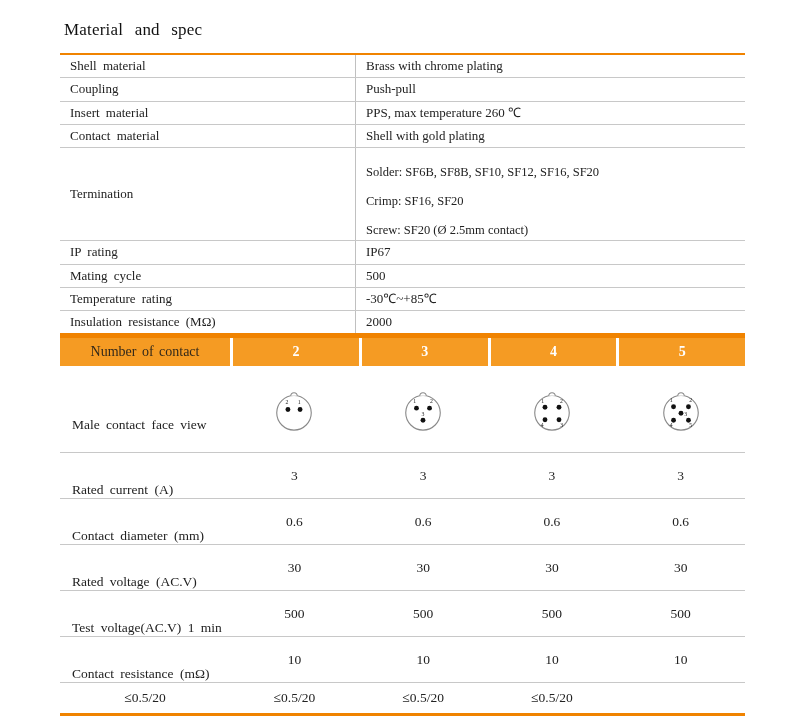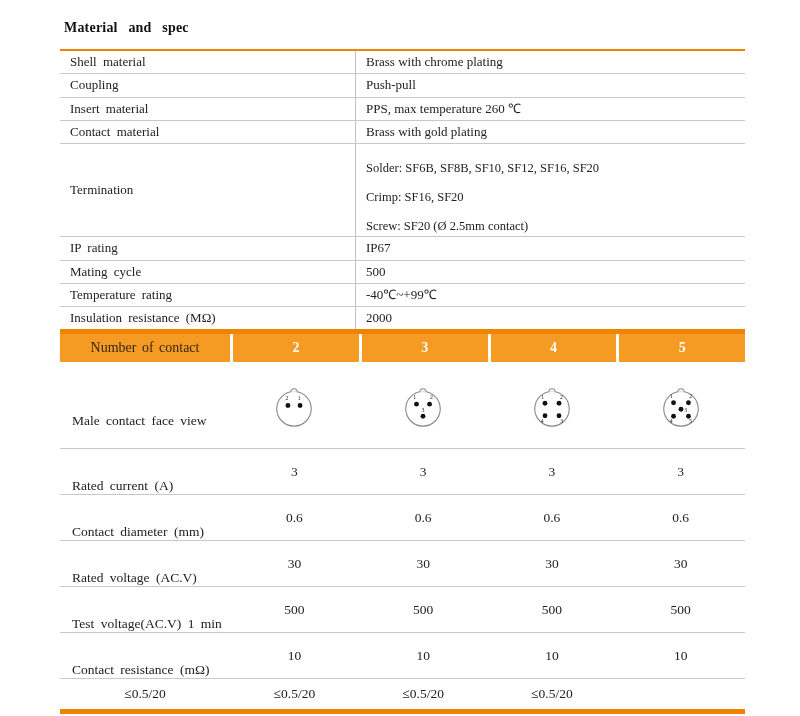--- a/index.html
+++ b/index.html
@@ -3,21 +3,21 @@
 <meta charset="utf-8">
 <style>
   html,body{margin:0;padding:0;background:#ffffff;}
   body{
     width:800px;height:716px;overflow:hidden;
     font-family:"Liberation Serif", serif;color:#1a1a1a;
   }
   .page{padding:12px 55px 0 60px;}
 
   .sec-title{
-    font-size:14px;font-weight:bold;color:#111;
+    font-size:17px;font-weight:normal;color:#111;
     word-spacing:7px;margin:8px 0 13px 4px;letter-spacing:.2px;
   }
   .accent-text{color:var(--deep-orange,#F08300);}
 
   
   .mat-table{
     width:685px;border-collapse:collapse;font-size:13px;color:#222;
     border-top:2px solid var(--deep-orange,#F08300);
     border-bottom:5px solid var(--deep-orange,#F08300);
   }
@@ -69,41 +69,41 @@
         <tr>
           <td class="label-cell">Coupling</td>
           <td class="value-cell">Push-pull</td>
         </tr>
         <tr>
           <td class="label-cell">Insert material</td>
           <td class="value-cell">PPS, max temperature 260 ℃</td>
         </tr>
         <tr>
           <td class="label-cell">Contact material</td>
-          <td class="value-cell">Brass with gold plating</td>
+          <td class="value-cell">Shell with gold plating</td>
         </tr>
         <tr>
           <td class="label-cell">Termination</td>
           <td class="value-cell">
             <div class="spec-value-line">Solder: SF6B, SF8B, SF10, SF12, SF16, SF20</div>
             <div class="spec-value-line">Crimp: SF16, SF20</div>
             <div class="spec-value-line">Screw: SF20 (Ø 2.5mm contact)</div>
           </td>
         </tr>
         <tr>
           <td class="label-cell">IP rating</td>
           <td class="value-cell">IP67</td>
         </tr>
         <tr>
           <td class="label-cell">Mating cycle</td>
           <td class="value-cell">500</td>
         </tr>
         <tr>
           <td class="label-cell">Temperature rating</td>
-          <td class="value-cell">-40℃~+99℃</td>
+          <td class="value-cell">-30℃~+85℃</td>
         </tr>
         <tr>
           <td class="label-cell">Insulation resistance (MΩ)</td>
           <td class="value-cell">2000</td>
         </tr>
       </tbody>
   </table>
 
 
   <div class="solder-table">

